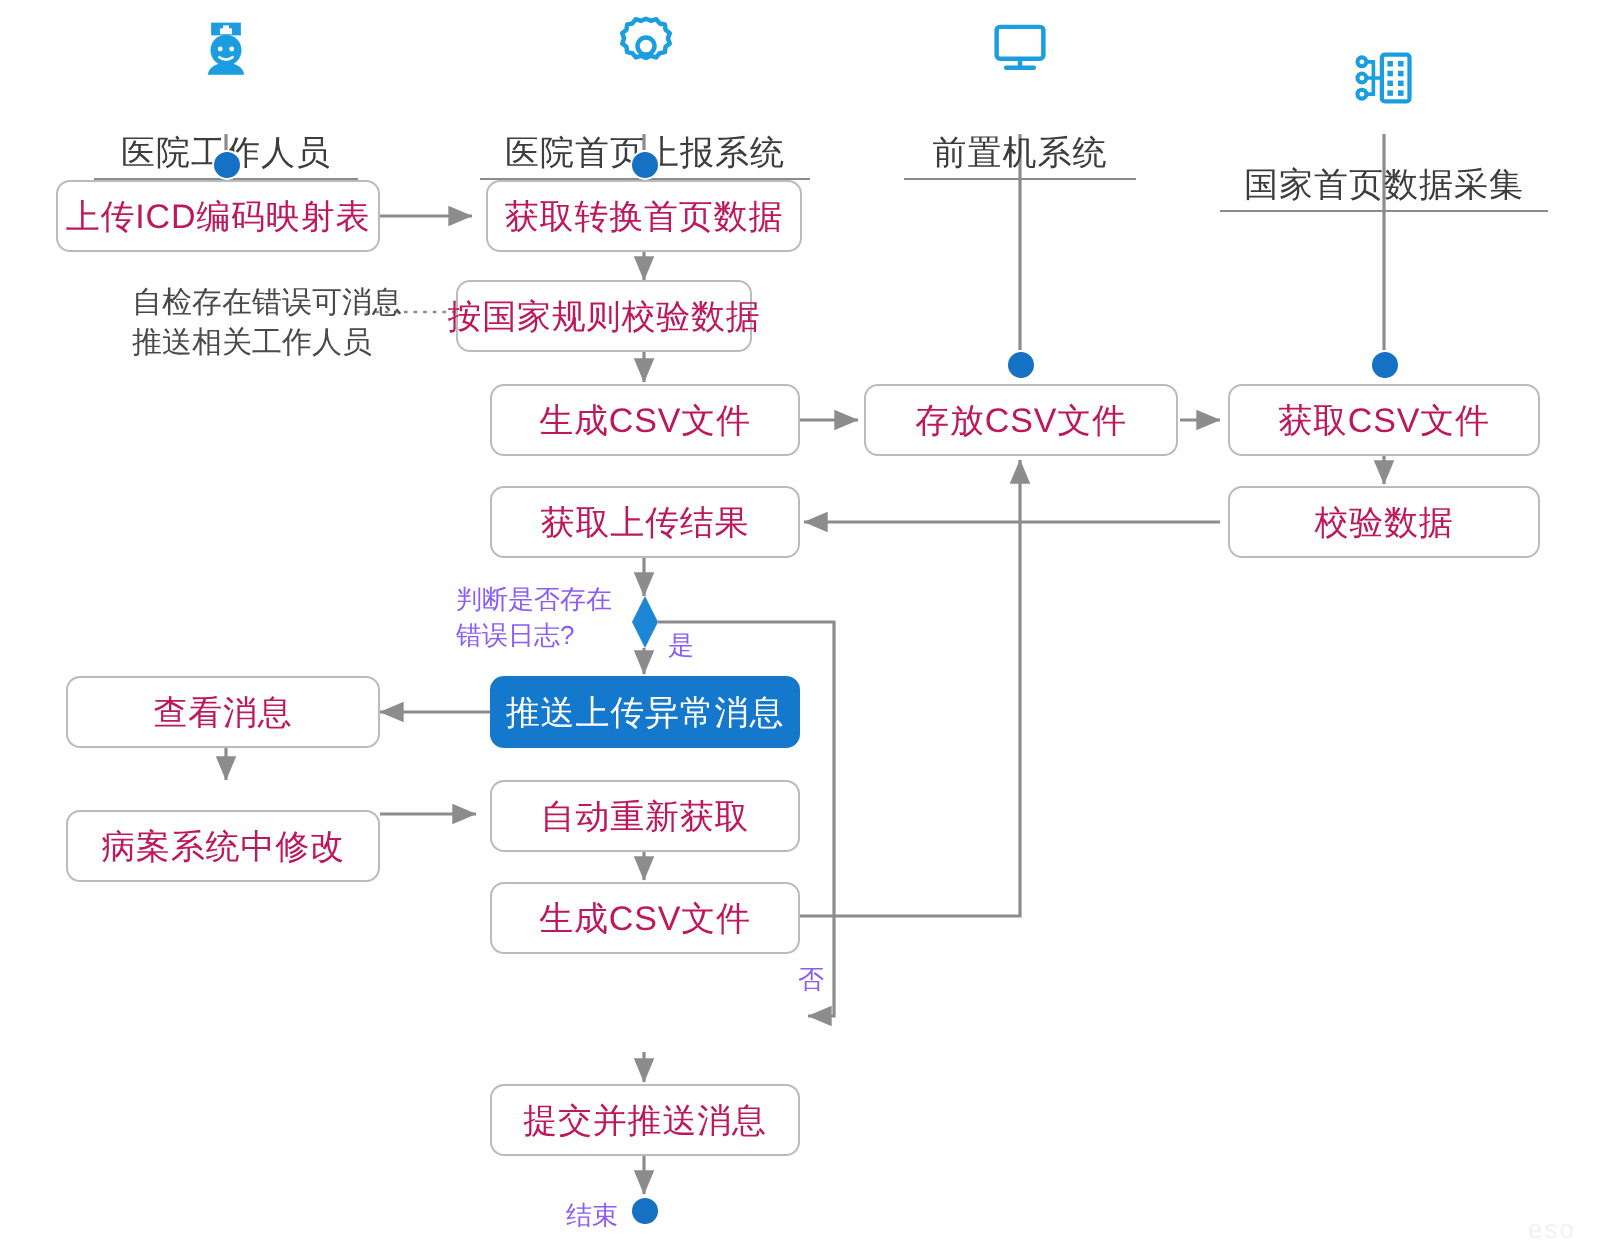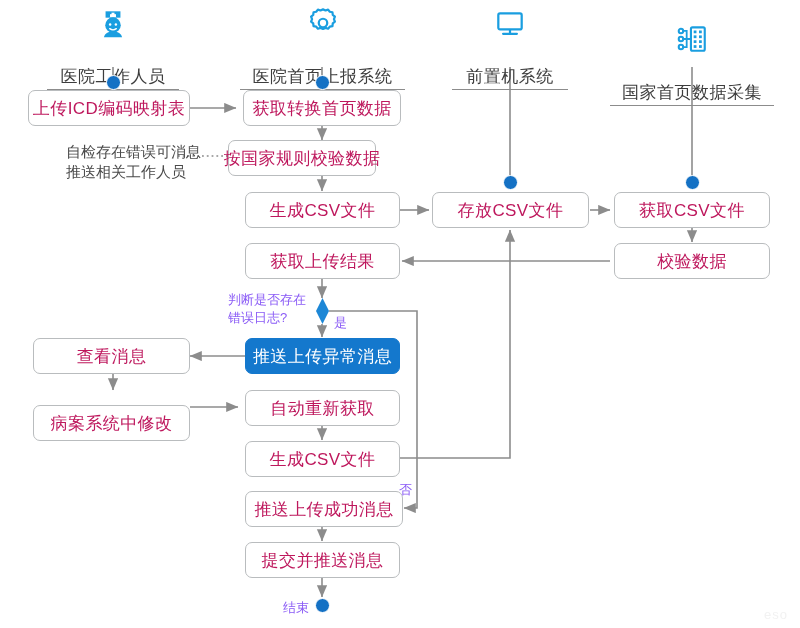--- a/index.html
+++ b/index.html
@@ -280,23 +280,20 @@
   </div>
 
   <div class="node" style="left:245px; top:390px; width:155px; height:36px;">
     <span>自动重新获取</span>
   </div>
 
   <div class="node" style="left:245px; top:441px; width:155px; height:36px;">
     <span>生成CSV文件</span>
   </div>
 
-  <div class="node" style="left:245px; top:491px; width:158px; height:36px;">
-    <span>推送上传成功消息</span>
-  </div>
 
   <div class="node" style="left:245px; top:542px; width:155px; height:36px;">
     <span>提交并推送消息</span>
   </div>
 
   <div class="diamond" style="left:316px; top:298px;"></div>
 
   <div class="label" style="left:228px; top:291px; text-align:left;">
     <span>判断是否存在</span><br>
     <span>错误日志?</span>

